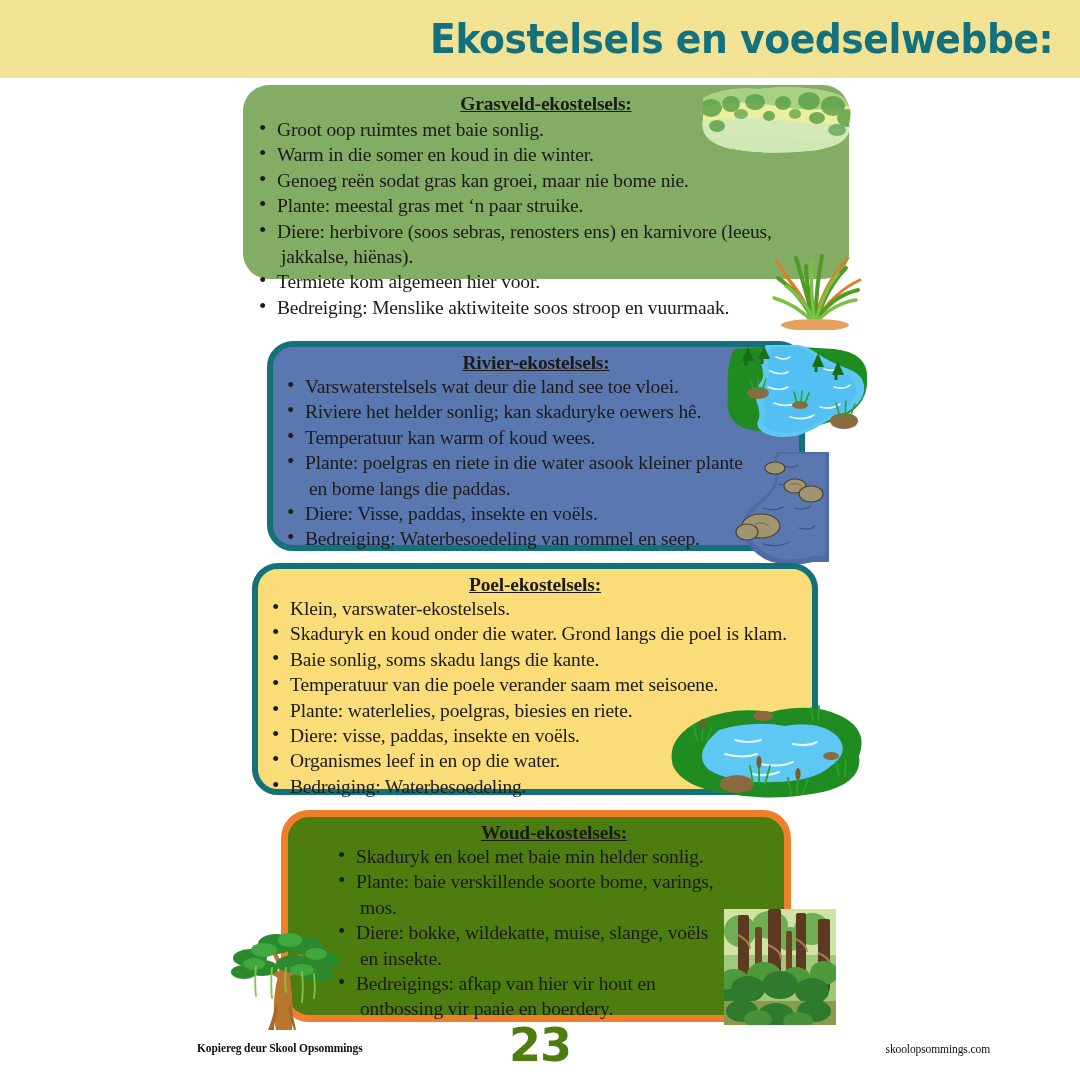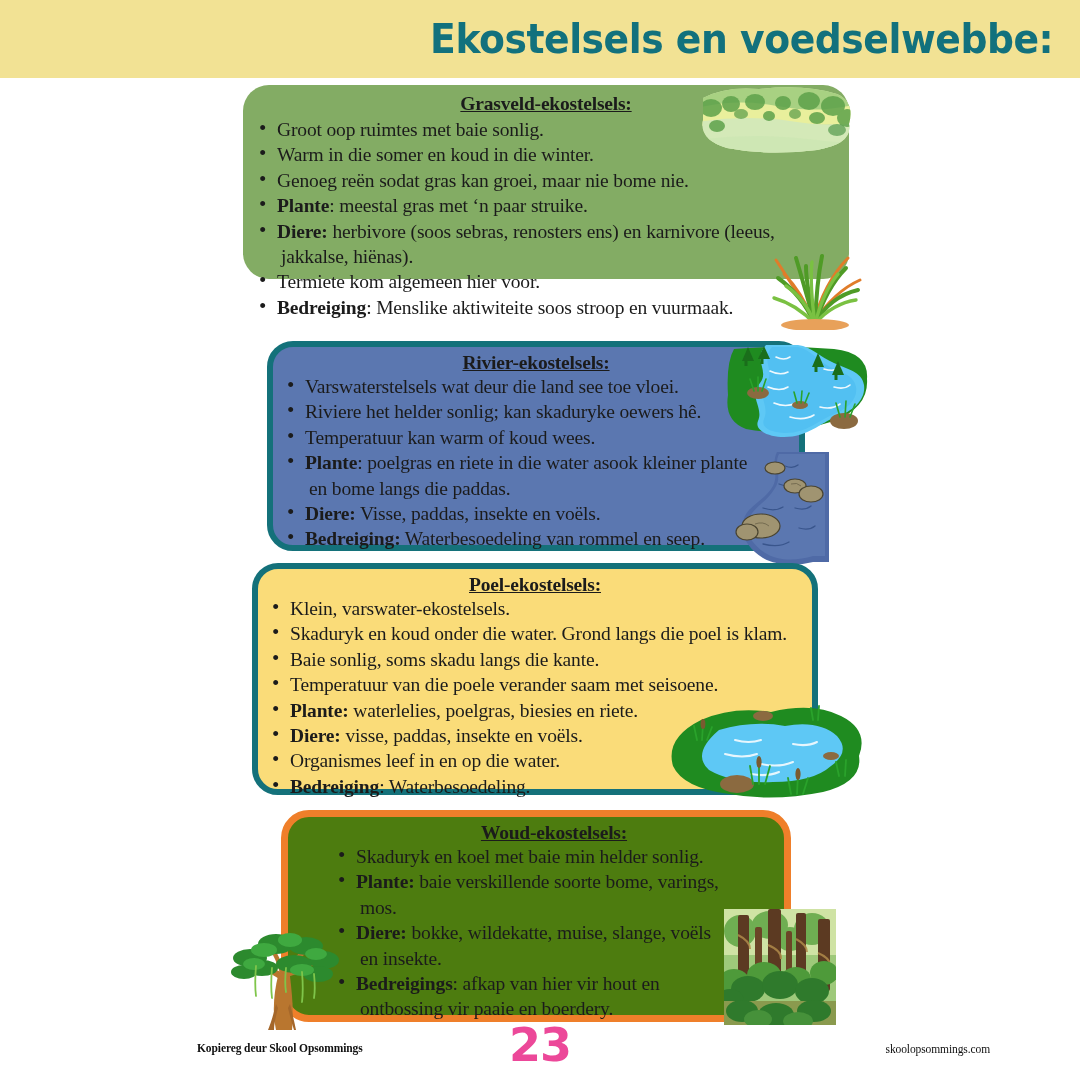--- a/index.html
+++ b/index.html
@@ -67,21 +67,21 @@
     letter-spacing: -0.15px;
   }
   ul.bullets li.bullet::before {
     content: "\2022";
     position: absolute;
     left: 2px;
     top: -1px;
     font-size: 21px;
   }
   ul.bullets li.cont { padding-left: 24px; }
-  ul.bullets li b { font-weight: bold; margin-top: 45px; }
+  ul.bullets li b { font-weight: normal; margin-top: 45px; }
 
   
   #card-grassland {
     left: 243px; top: 85px;
     width: 606px; height: 194px;
     background: #83ac64;
     border-radius: 26px;
   }
   #card-grassland .inner { padding: 8px 14px 0 14px; }
   #card-grassland .card-title { margin-bottom: 2px; }
@@ -135,21 +135,21 @@
     color: #101010;
     letter-spacing: -0.1px;
   }
   .page-number {
     position: absolute;
     left: 0; right: 0; top: 1018px;
     text-align: center;
     font-family: "DejaVu Sans", sans-serif;
     font-weight: bold;
     font-size: 46px;
-    color: #ec4899;
+    color: #4d7c0f;
     letter-spacing: -1px;
   }
 
   
   .art { position: absolute; }
   #art-grassland-photo { left: 697px; top: 84px; width: 160px; height: 72px; }
   #art-grass-tuft      { left: 762px; top: 252px; width: 106px; height: 78px; }
   #art-river-scene     { left: 724px; top: 345px; width: 145px; height: 96px; }
   #art-stream          { left: 733px; top: 452px; width: 105px; height: 114px; }
   #art-pond            { left: 663px; top: 700px; width: 207px; height: 102px; }

